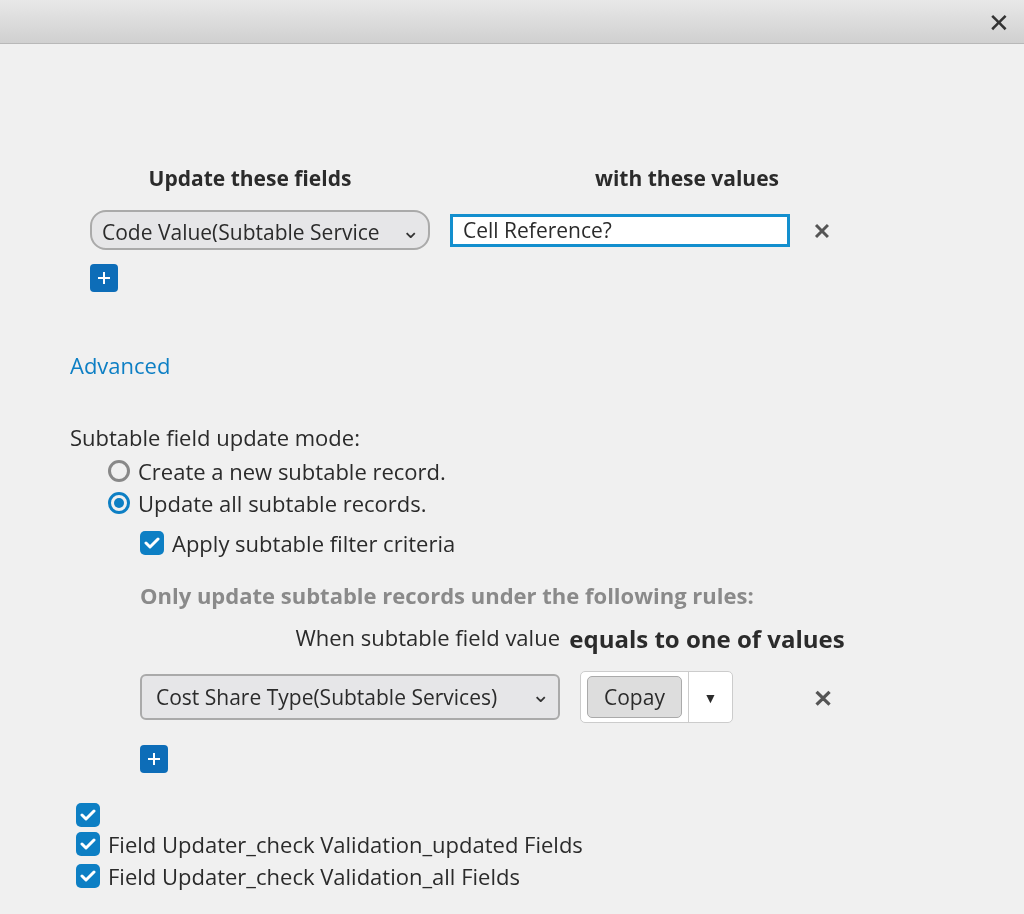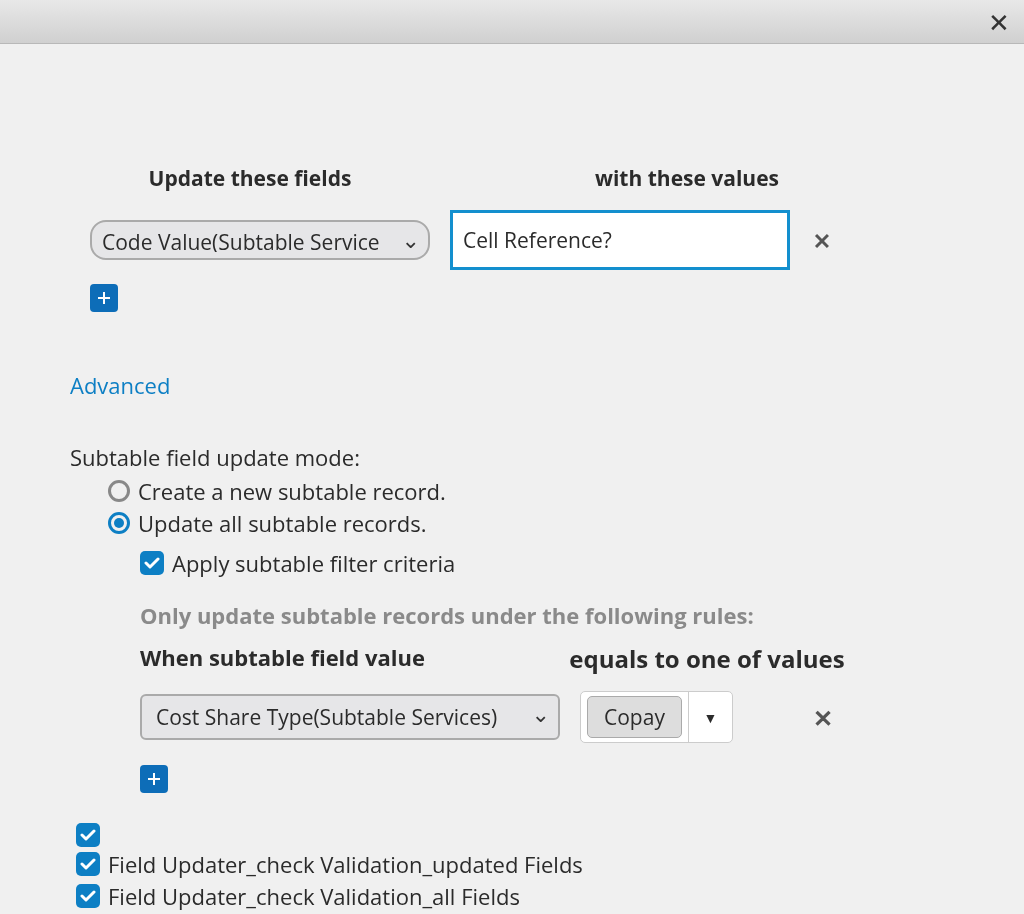--- a/index.html
+++ b/index.html
@@ -84,21 +84,21 @@
       content: "⌄";
       position: absolute;
       right: 10px;
       top: 4px;
       font-size: 22px;
       color: #333;
       pointer-events: none;
     }
     .value-input {
       width: 340px;
-      height: 60px;
+      height: 33px;
       padding: 6px 10px;
       font-size: 21px;
       border: 3px solid #138fce;
       background: #fff;
       font-family: inherit;
       color: #2b2b2b;
     }
     .remove-icon {
       font-size: 22px;
       color: #555;
@@ -214,22 +214,22 @@
       margin-left: 70px;
       margin-top: 22px;
     }
     .rule-headers {
       display: flex;
       margin-top: 12px;
       margin-left: 70px;
     }
     .rule-header-left {
       width: 420px;
-      text-align: left;
-      font-weight: 700;
+      text-align: right;
+      font-weight: 400;
       font-size: 22px;
     }
     .rule-header-right {
       flex: 1;
       text-align: center;
       font-weight: 700;
       font-size: 24px;
       padding-right: 100px;
     }
     .rule-row {

